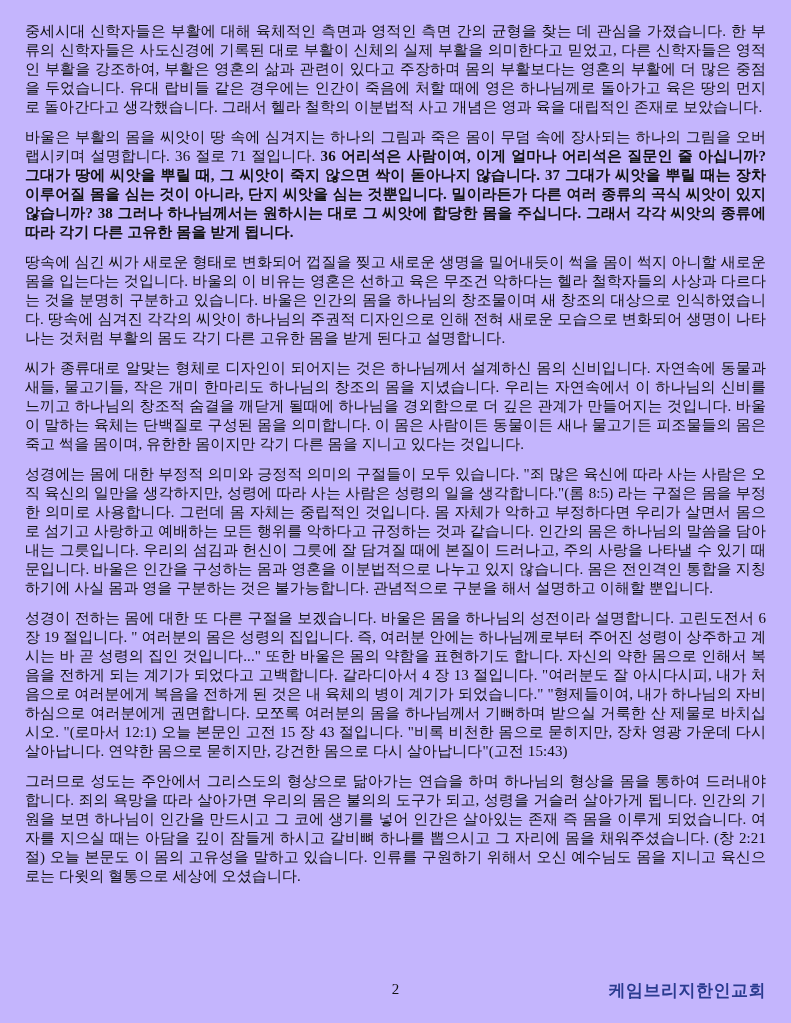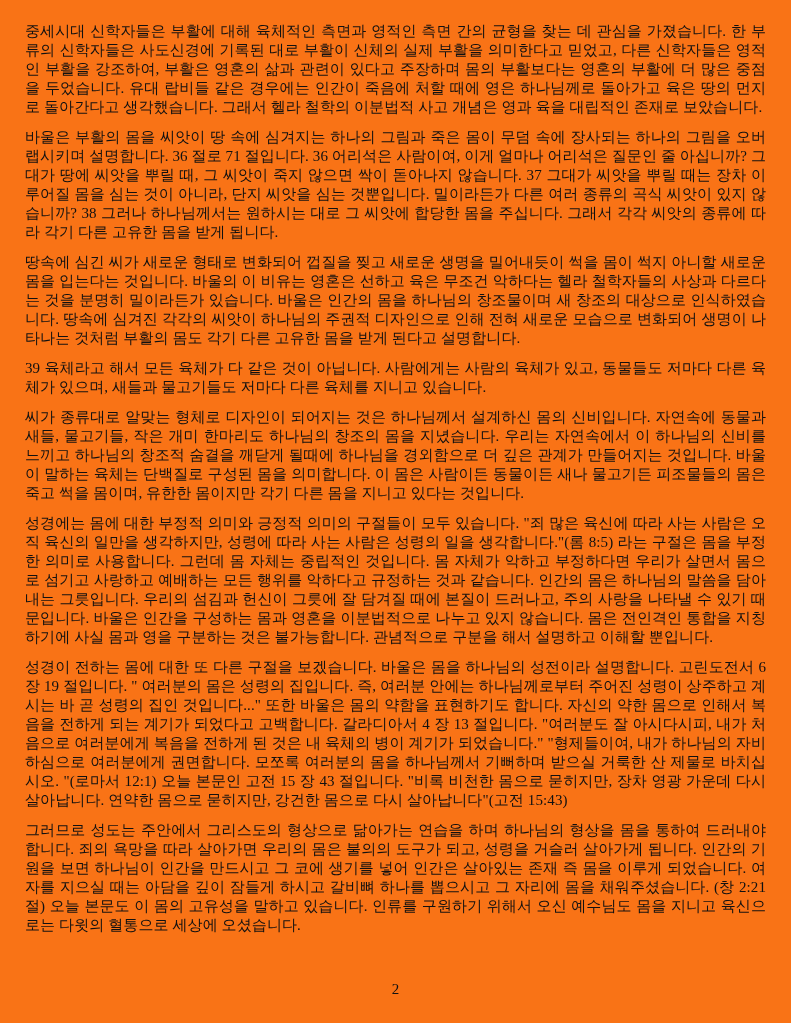--- a/index.html
+++ b/index.html
@@ -15,35 +15,35 @@
     font-family: "Liberation Serif", "DejaVu Serif", serif;
     color: #111111;
   }
   .page {
     position: absolute;
     top: 0; left: 0;
     width: 791px;
     height: 1023px;
     box-sizing: border-box;
     padding: 22px 25px 0 25px;
-    background: #f97316;
+    background: #c4b5fd;
   }
   .doc-body {
     width: 741px;
   }
   .para {
     margin: 0 0 11px 0;
     font-size: 15px;
     line-height: 19px;
     text-align: justify;
     letter-spacing: 0.1px;
     word-break: break-all;
   }
   .para .b {
-    font-weight: normal;
+    font-weight: bold;
   }
   .footer {
     position: absolute;
     left: 0;
     bottom: 18px;
     width: 791px;
     height: 26px;
   }
   .page-number {
     position: absolute;
@@ -63,24 +63,24 @@
     letter-spacing: 0.5px;
   }
 </style>
 </head>
 <body>
 
 <div class="page">
   <div class="doc-body">
       <p class="para"><span>중세시대 신학자들은 부활에 대해 육체적인 측면과 영적인 측면 간의 균형을 찾는 데 관심을 가졌습니다. 한 부류의 신학자들은 사도신경에 기록된 대로 부활이 신체의 실제 부활을 의미한다고 믿었고, 다른 신학자들은 영적인 부활을 강조하여, 부활은 영혼의 삶과 관련이 있다고 주장하며 몸의 부활보다는 영혼의 부활에 더 많은 중점을 두었습니다. 유대 랍비들 같은 경우에는 인간이 죽음에 처할 때에 영은 하나님께로 돌아가고 육은 땅의 먼지로 돌아간다고 생각했습니다. 그래서 헬라 철학의 이분법적 사고 개념은 영과 육을 대립적인 존재로 보았습니다.</span></p>
       <p class="para"><span>바울은 부활의 몸을 씨앗이 땅 속에 심겨지는 하나의 그림과 죽은 몸이 무덤 속에 장사되는 하나의 그림을 오버랩시키며 설명합니다. 36 절로 71 절입니다. </span><span class="b">36 어리석은 사람이여, 이게 얼마나 어리석은 질문인 줄 아십니까? 그대가 땅에 씨앗을 뿌릴 때, 그 씨앗이 죽지 않으면 싹이 돋아나지 않습니다. 37 그대가 씨앗을 뿌릴 때는 장차 이루어질 몸을 심는 것이 아니라, 단지 씨앗을 심는 것뿐입니다. 밀이라든가 다른 여러 종류의 곡식 씨앗이 있지 않습니까? 38 그러나 하나님께서는 원하시는 대로 그 씨앗에 합당한 몸을 주십니다. 그래서 각각 씨앗의 종류에 따라 각기 다른 고유한 몸을 받게 됩니다.</span></p>
-      <p class="para"><span>땅속에 심긴 씨가 새로운 형태로 변화되어 껍질을 찢고 새로운 생명을 밀어내듯이 썩을 몸이 썩지 아니할 새로운 몸을 입는다는 것입니다. 바울의 이 비유는 영혼은 선하고 육은 무조건 악하다는 헬라 철학자들의 사상과 다르다는 것을 분명히 밀이라든가 있습니다. 바울은 인간의 몸을 하나님의 창조물이며 새 창조의 대상으로 인식하였습니다. 땅속에 심겨진 각각의 씨앗이 하나님의 주권적 디자인으로 인해 전혀 새로운 모습으로 변화되어 생명이 나타나는 것처럼 부활의 몸도 각기 다른 고유한 몸을 받게 된다고 설명합니다.</span></p>
-      <p class="para"><span class="b">39 육체라고 해서 모든 육체가 다 같은 것이 아닙니다. 사람에게는 사람의 육체가 있고, 동물들도 저마다 다른 육체가 있으며, 새들과 물고기들도 저마다 다른 육체를 지니고 있습니다.</span></p>
+      <p class="para"><span>땅속에 심긴 씨가 새로운 형태로 변화되어 껍질을 찢고 새로운 생명을 밀어내듯이 썩을 몸이 썩지 아니할 새로운 몸을 입는다는 것입니다. 바울의 이 비유는 영혼은 선하고 육은 무조건 악하다는 헬라 철학자들의 사상과 다르다는 것을 분명히 구분하고 있습니다. 바울은 인간의 몸을 하나님의 창조물이며 새 창조의 대상으로 인식하였습니다. 땅속에 심겨진 각각의 씨앗이 하나님의 주권적 디자인으로 인해 전혀 새로운 모습으로 변화되어 생명이 나타나는 것처럼 부활의 몸도 각기 다른 고유한 몸을 받게 된다고 설명합니다.</span></p>
       <p class="para"><span>씨가 종류대로 알맞는 형체로 디자인이 되어지는 것은 하나님께서 설계하신 몸의 신비입니다. 자연속에 동물과 새들, 물고기들, 작은 개미 한마리도 하나님의 창조의 몸을 지녔습니다. 우리는 자연속에서 이 하나님의 신비를 느끼고 하나님의 창조적 숨결을 깨닫게 될때에 하나님을 경외함으로 더 깊은 관계가 만들어지는 것입니다. 바울이 말하는 육체는 단백질로 구성된 몸을 의미합니다. 이 몸은 사람이든 동물이든 새나 물고기든 피조물들의 몸은 죽고 썩을 몸이며, 유한한 몸이지만 각기 다른 몸을 지니고 있다는 것입니다.</span></p>
       <p class="para"><span>성경에는 몸에 대한 부정적 의미와 긍정적 의미의 구절들이 모두 있습니다. "죄 많은 육신에 따라 사는 사람은 오직 육신의 일만을 생각하지만, 성령에 따라 사는 사람은 성령의 일을 생각합니다."(롬 8:5) 라는 구절은 몸을 부정한 의미로 사용합니다. 그런데 몸 자체는 중립적인 것입니다. 몸 자체가 악하고 부정하다면 우리가 살면서 몸으로 섬기고 사랑하고 예배하는 모든 행위를 악하다고 규정하는 것과 같습니다. 인간의 몸은 하나님의 말씀을 담아내는 그릇입니다. 우리의 섬김과 헌신이 그릇에 잘 담겨질 때에 본질이 드러나고, 주의 사랑을 나타낼 수 있기 때문입니다. 바울은 인간을 구성하는 몸과 영혼을 이분법적으로 나누고 있지 않습니다. 몸은 전인격인 통합을 지칭하기에 사실 몸과 영을 구분하는 것은 불가능합니다. 관념적으로 구분을 해서 설명하고 이해할 뿐입니다.</span></p>
       <p class="para"><span>성경이 전하는 몸에 대한 또 다른 구절을 보겠습니다. 바울은 몸을 하나님의 성전이라 설명합니다. 고린도전서 6 장 19 절입니다. " 여러분의 몸은 성령의 집입니다. 즉, 여러분 안에는 하나님께로부터 주어진 성령이 상주하고 계시는 바 곧 성령의 집인 것입니다..." 또한 바울은 몸의 약함을 표현하기도 합니다. 자신의 약한 몸으로 인해서 복음을 전하게 되는 계기가 되었다고 고백합니다. 갈라디아서 4 장 13 절입니다. "여러분도 잘 아시다시피, 내가 처음으로 여러분에게 복음을 전하게 된 것은 내 육체의 병이 계기가 되었습니다." "형제들이여, 내가 하나님의 자비하심으로 여러분에게 권면합니다. 모쪼록 여러분의 몸을 하나님께서 기뻐하며 받으실 거룩한 산 제물로 바치십시오. "(로마서 12:1) 오늘 본문인 고전 15 장 43 절입니다. "비록 비천한 몸으로 묻히지만, 장차 영광 가운데 다시 살아납니다. 연약한 몸으로 묻히지만, 강건한 몸으로 다시 살아납니다"(고전 15:43)</span></p>
       <p class="para"><span>그러므로 성도는 주안에서 그리스도의 형상으로 닮아가는 연습을 하며 하나님의 형상을 몸을 통하여 드러내야 합니다. 죄의 욕망을 따라 살아가면 우리의 몸은 불의의 도구가 되고, 성령을 거슬러 살아가게 됩니다.  인간의 기원을 보면 하나님이 인간을 만드시고 그 코에 생기를 넣어 인간은 살아있는 존재 즉 몸을 이루게 되었습니다. 여자를 지으실 때는 아담을 깊이 잠들게 하시고 갈비뼈 하나를 뽑으시고 그 자리에 몸을 채워주셨습니다. (창 2:21 절) 오늘 본문도 이 몸의 고유성을 말하고 있습니다. 인류를 구원하기 위해서 오신 예수님도 몸을 지니고 육신으로는 다윗의 혈통으로 세상에 오셨습니다.</span></p>
     </div>
 
   <div class="footer">
     <div class="page-number">2</div>
+    <div class="church-name" style="color: rgb(42, 59, 143);">케임브리지한인교회</div>
   </div>
 </div>
 
 </body></html>

